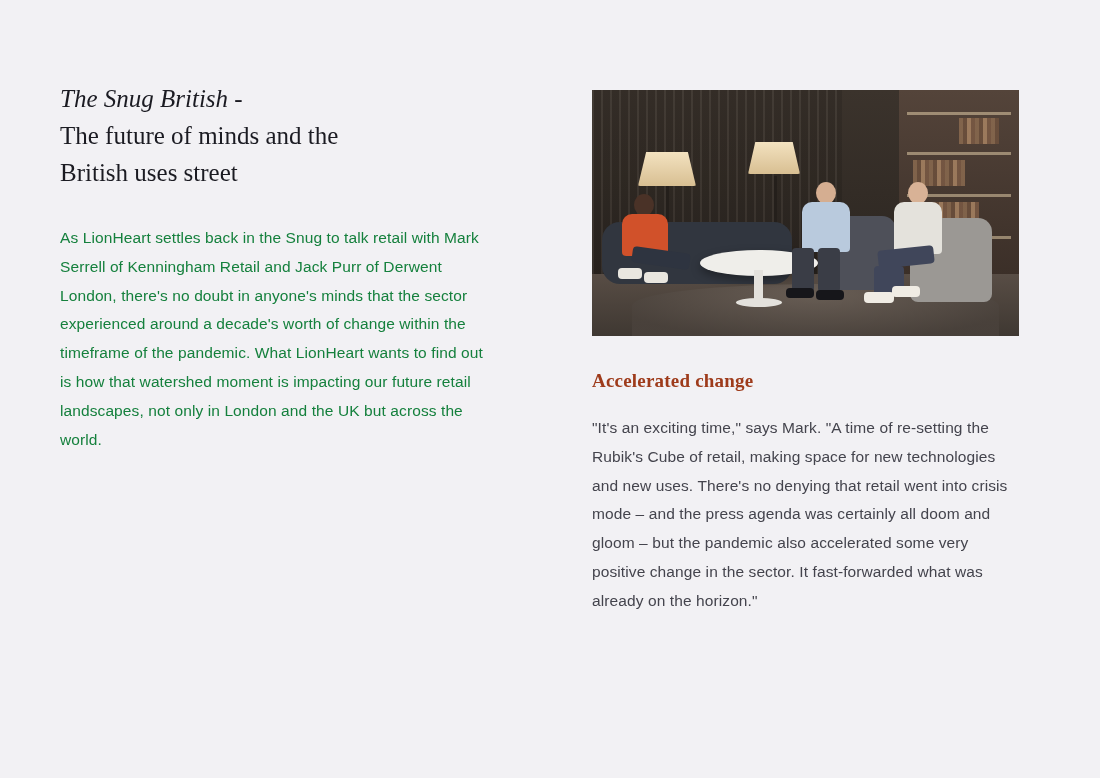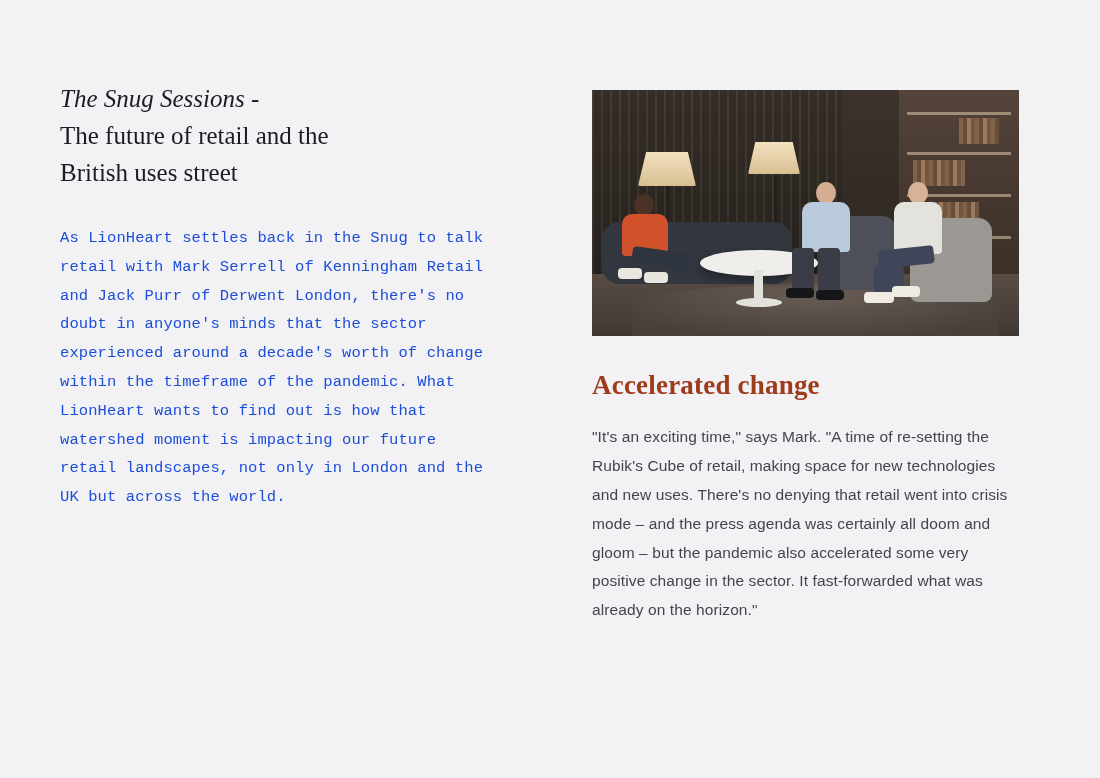--- a/index.html
+++ b/index.html
@@ -36,26 +36,26 @@
   .title-line-1 {
     font-style: italic;
     display: block;
   }
   .title-line-2, .title-line-3 {
     display: block;
   }
 
   .intro-text {
     margin-top: 33px;
-    color: #1d4ed8;
+    color: #15803d;
     font-size: 15.5px;
     line-height: 28.8px;
     letter-spacing: 0.1px;
     width: 425px;
-    font-family: Liberation Mono, monospace;
+    font-family: Liberation Sans, sans-serif;
   }
 
   
   .right-col {
     position: absolute;
     left: 592px;
     top: 90px;
     width: 427px;
   }
 
@@ -150,42 +150,42 @@
   }
   .person { position: absolute; }
   .p-head { position: absolute; border-radius: 50%; }
   .p-body { position: absolute; border-radius: 10px 10px 4px 4px; }
   .p-leg  { position: absolute; border-radius: 4px; }
   .p-shoe { position: absolute; border-radius: 4px; }
 
   .sub-heading {
     margin-top: 34px;
     font-family: "Liberation Serif", serif;
-    font-size: 27px;
+    font-size: 19px;
     color: #9e3b1b;
     letter-spacing: 0.2px;
   }
   .quote-text {
     margin-top: 22px;
     color: #44444d;
     font-size: 15.5px;
     line-height: 28.8px;
     letter-spacing: 0.1px;
     width: 427px;
   }
 </style>
 </head>
 <body>
 
 <div class="page">
 
   <div class="left-col">
     <div class="title-block">
-      <span class="title-line-1">The Snug Sessions -</span>
-      <span class="title-line-2">The future of retail and the</span>
+      <span class="title-line-1">The Snug British -</span>
+      <span class="title-line-2">The future of minds and the</span>
       <span class="title-line-3">British uses street</span>
     </div>
     <p class="intro-text">As LionHeart settles back in the Snug to talk retail with Mark Serrell of Kenningham Retail and Jack Purr of Derwent London, there's no doubt in anyone's minds that the sector experienced around a decade's worth of change within the timeframe of the pandemic. What LionHeart wants to find out is how that watershed moment is impacting our future retail landscapes, not only in London and the UK but across the world.</p>
   </div>
 
   <div class="right-col">
 
     <div class="photo">
       <div class="ph-wall"></div>
       <div class="ph-slats"></div>

